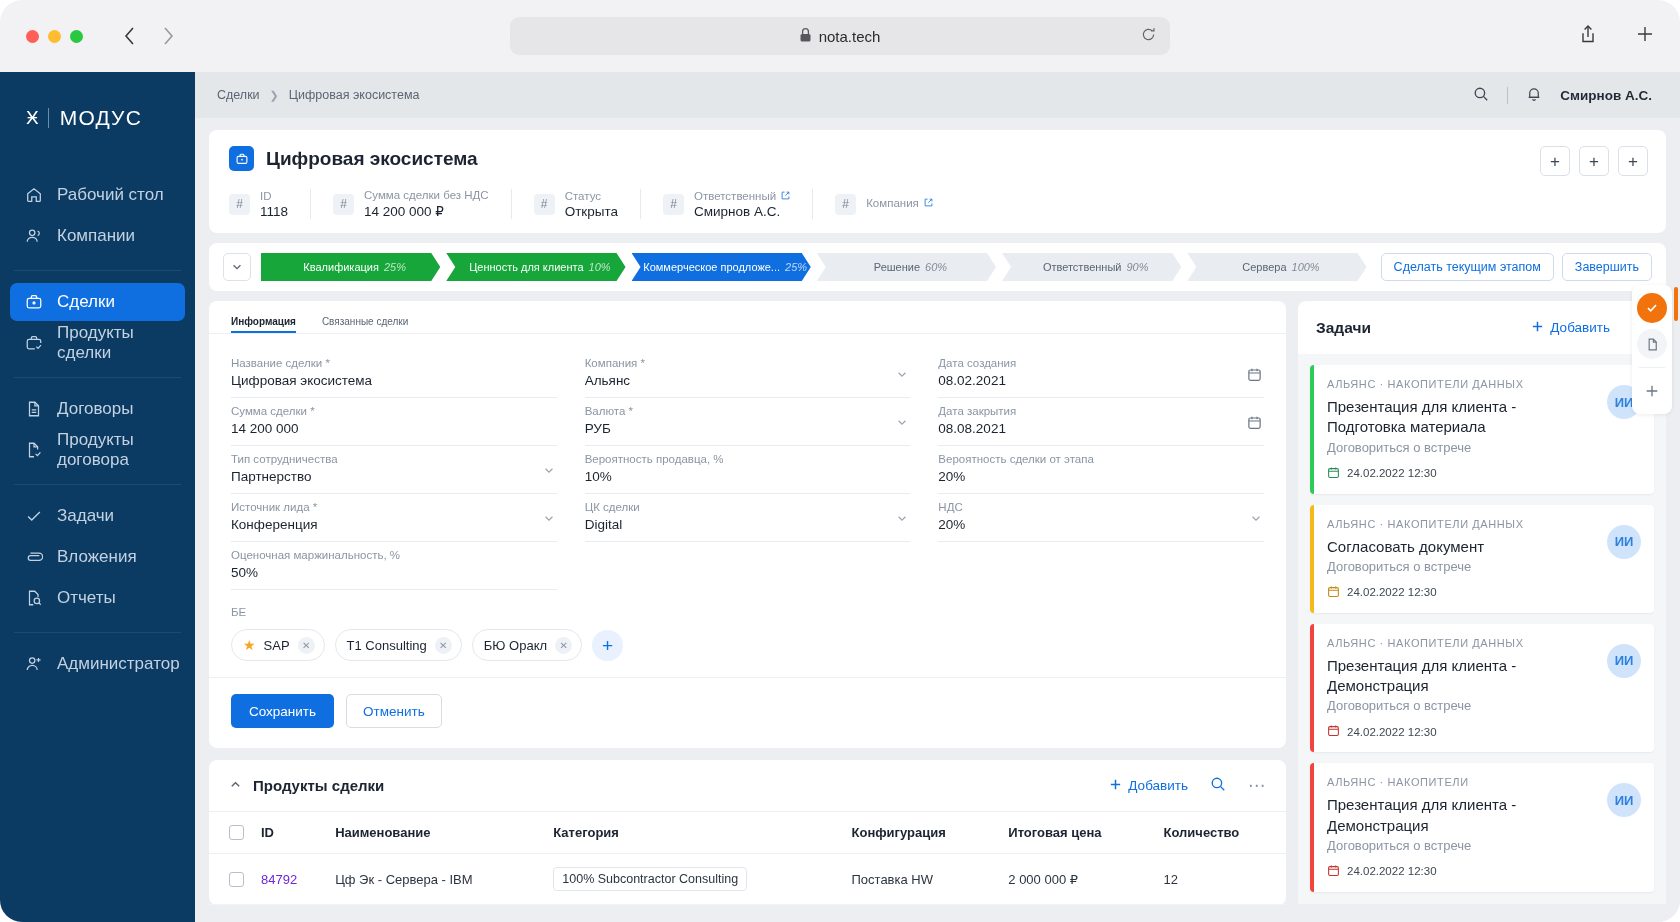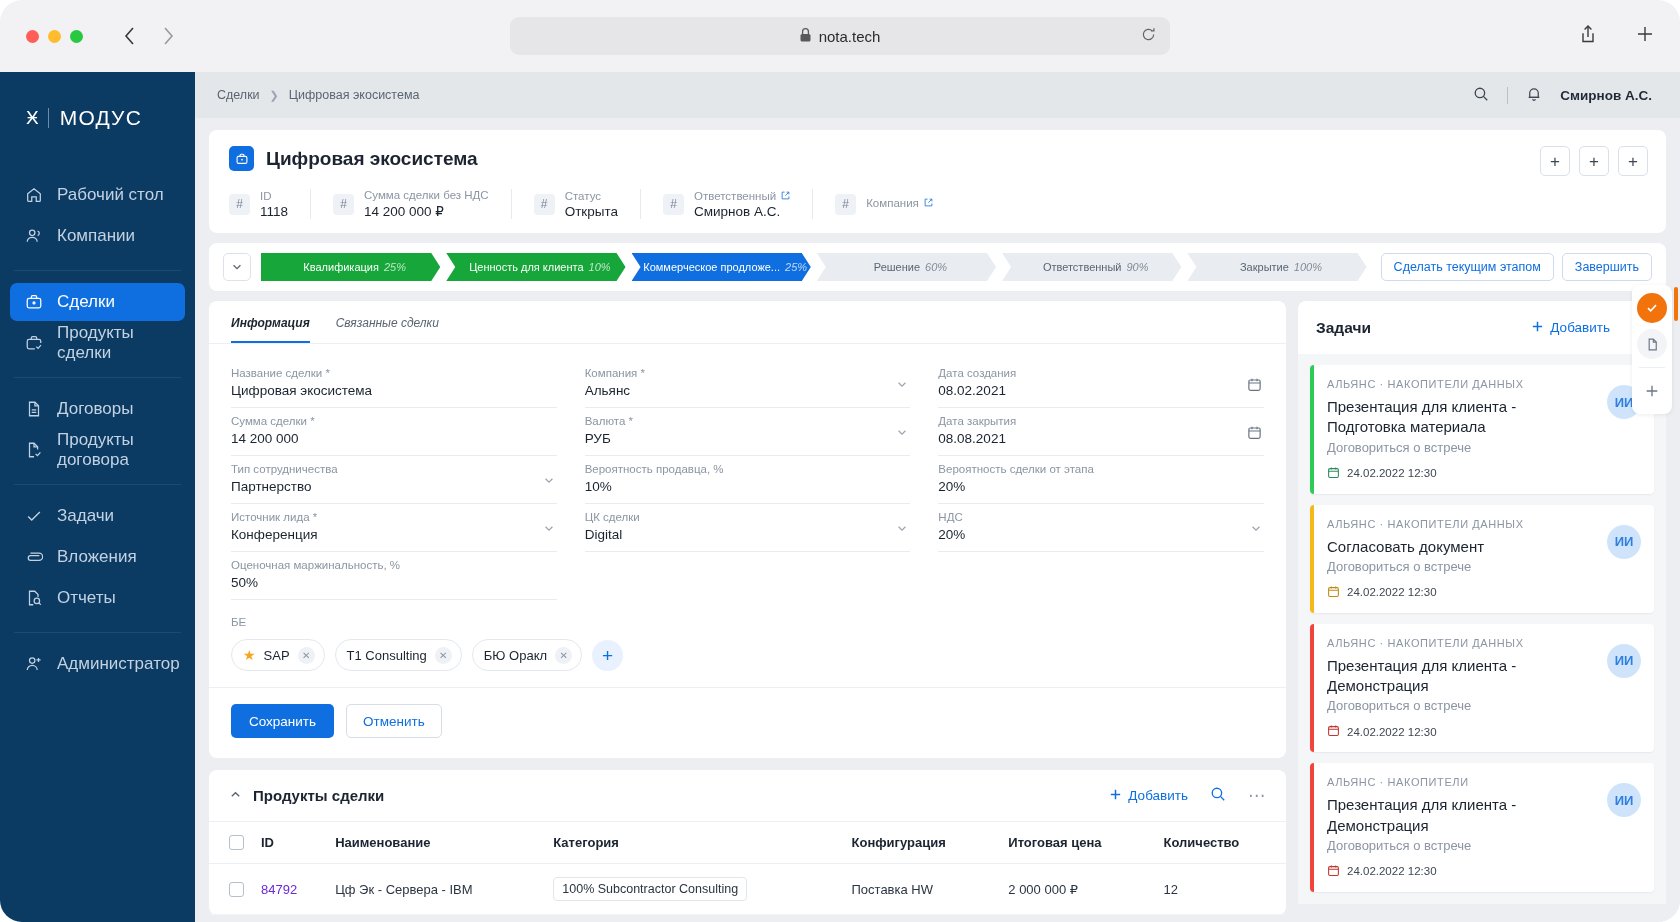--- a/index.html
+++ b/index.html
@@ -156,21 +156,21 @@
     display:flex; align-items:center; cursor: pointer; white-space: nowrap;
   }
 
   
   .cols { display: flex; gap: 12px; flex: 1; min-height: 0; }
   .col-left { flex: 1; min-width: 0; display: flex; flex-direction: column; gap: 12px; }
   .col-right { width: 368px; flex: 0 0 368px; display: flex; flex-direction: column; gap: 12px; }
 
   
   .tabs { display: flex; gap: 26px; padding: 15px 22px 0 22px; border-bottom: 1px solid #eceff3; }
-  .tab { font-size: 12px; color: #5a6572; padding-bottom: 11px; cursor: pointer; font-style: italic; }
+  .tab { font-size: 10px; color: #5a6572; padding-bottom: 4px; cursor: pointer; }
   .tab.active { color: #1b2430; font-weight: bold; border-bottom: 2.5px solid #0f6fe0; }
 
   .form-grid {
     display: grid; grid-template-columns: repeat(3, 1fr);
     column-gap: 28px;
     padding: 16px 22px 0 22px;
   }
   .field { position: relative; padding: 7px 0 9px 0; border-bottom: 1px solid #e8ebef; min-height: 48px; }
   .field.blank { border-bottom: none; }
   .f-lab { font-size: 11.5px; color: #8b95a3; }
@@ -568,21 +568,21 @@
             </div>
             <div class="stage">
               <span>Решение</span>
               <span class="pct">60%</span>
             </div>
             <div class="stage">
               <span>Ответственный</span>
               <span class="pct">90%</span>
             </div>
             <div class="stage">
-              <span>Закрытие</span>
+              <span>Сервера</span>
               <span class="pct">100%</span>
             </div>
           </div>
           <div class="stage-btns">
             <span class="ghost-btn">Сделать текущим этапом</span>
             <span class="ghost-btn">Завершить</span>
           </div>
         </div>
 
         <div class="cols">

